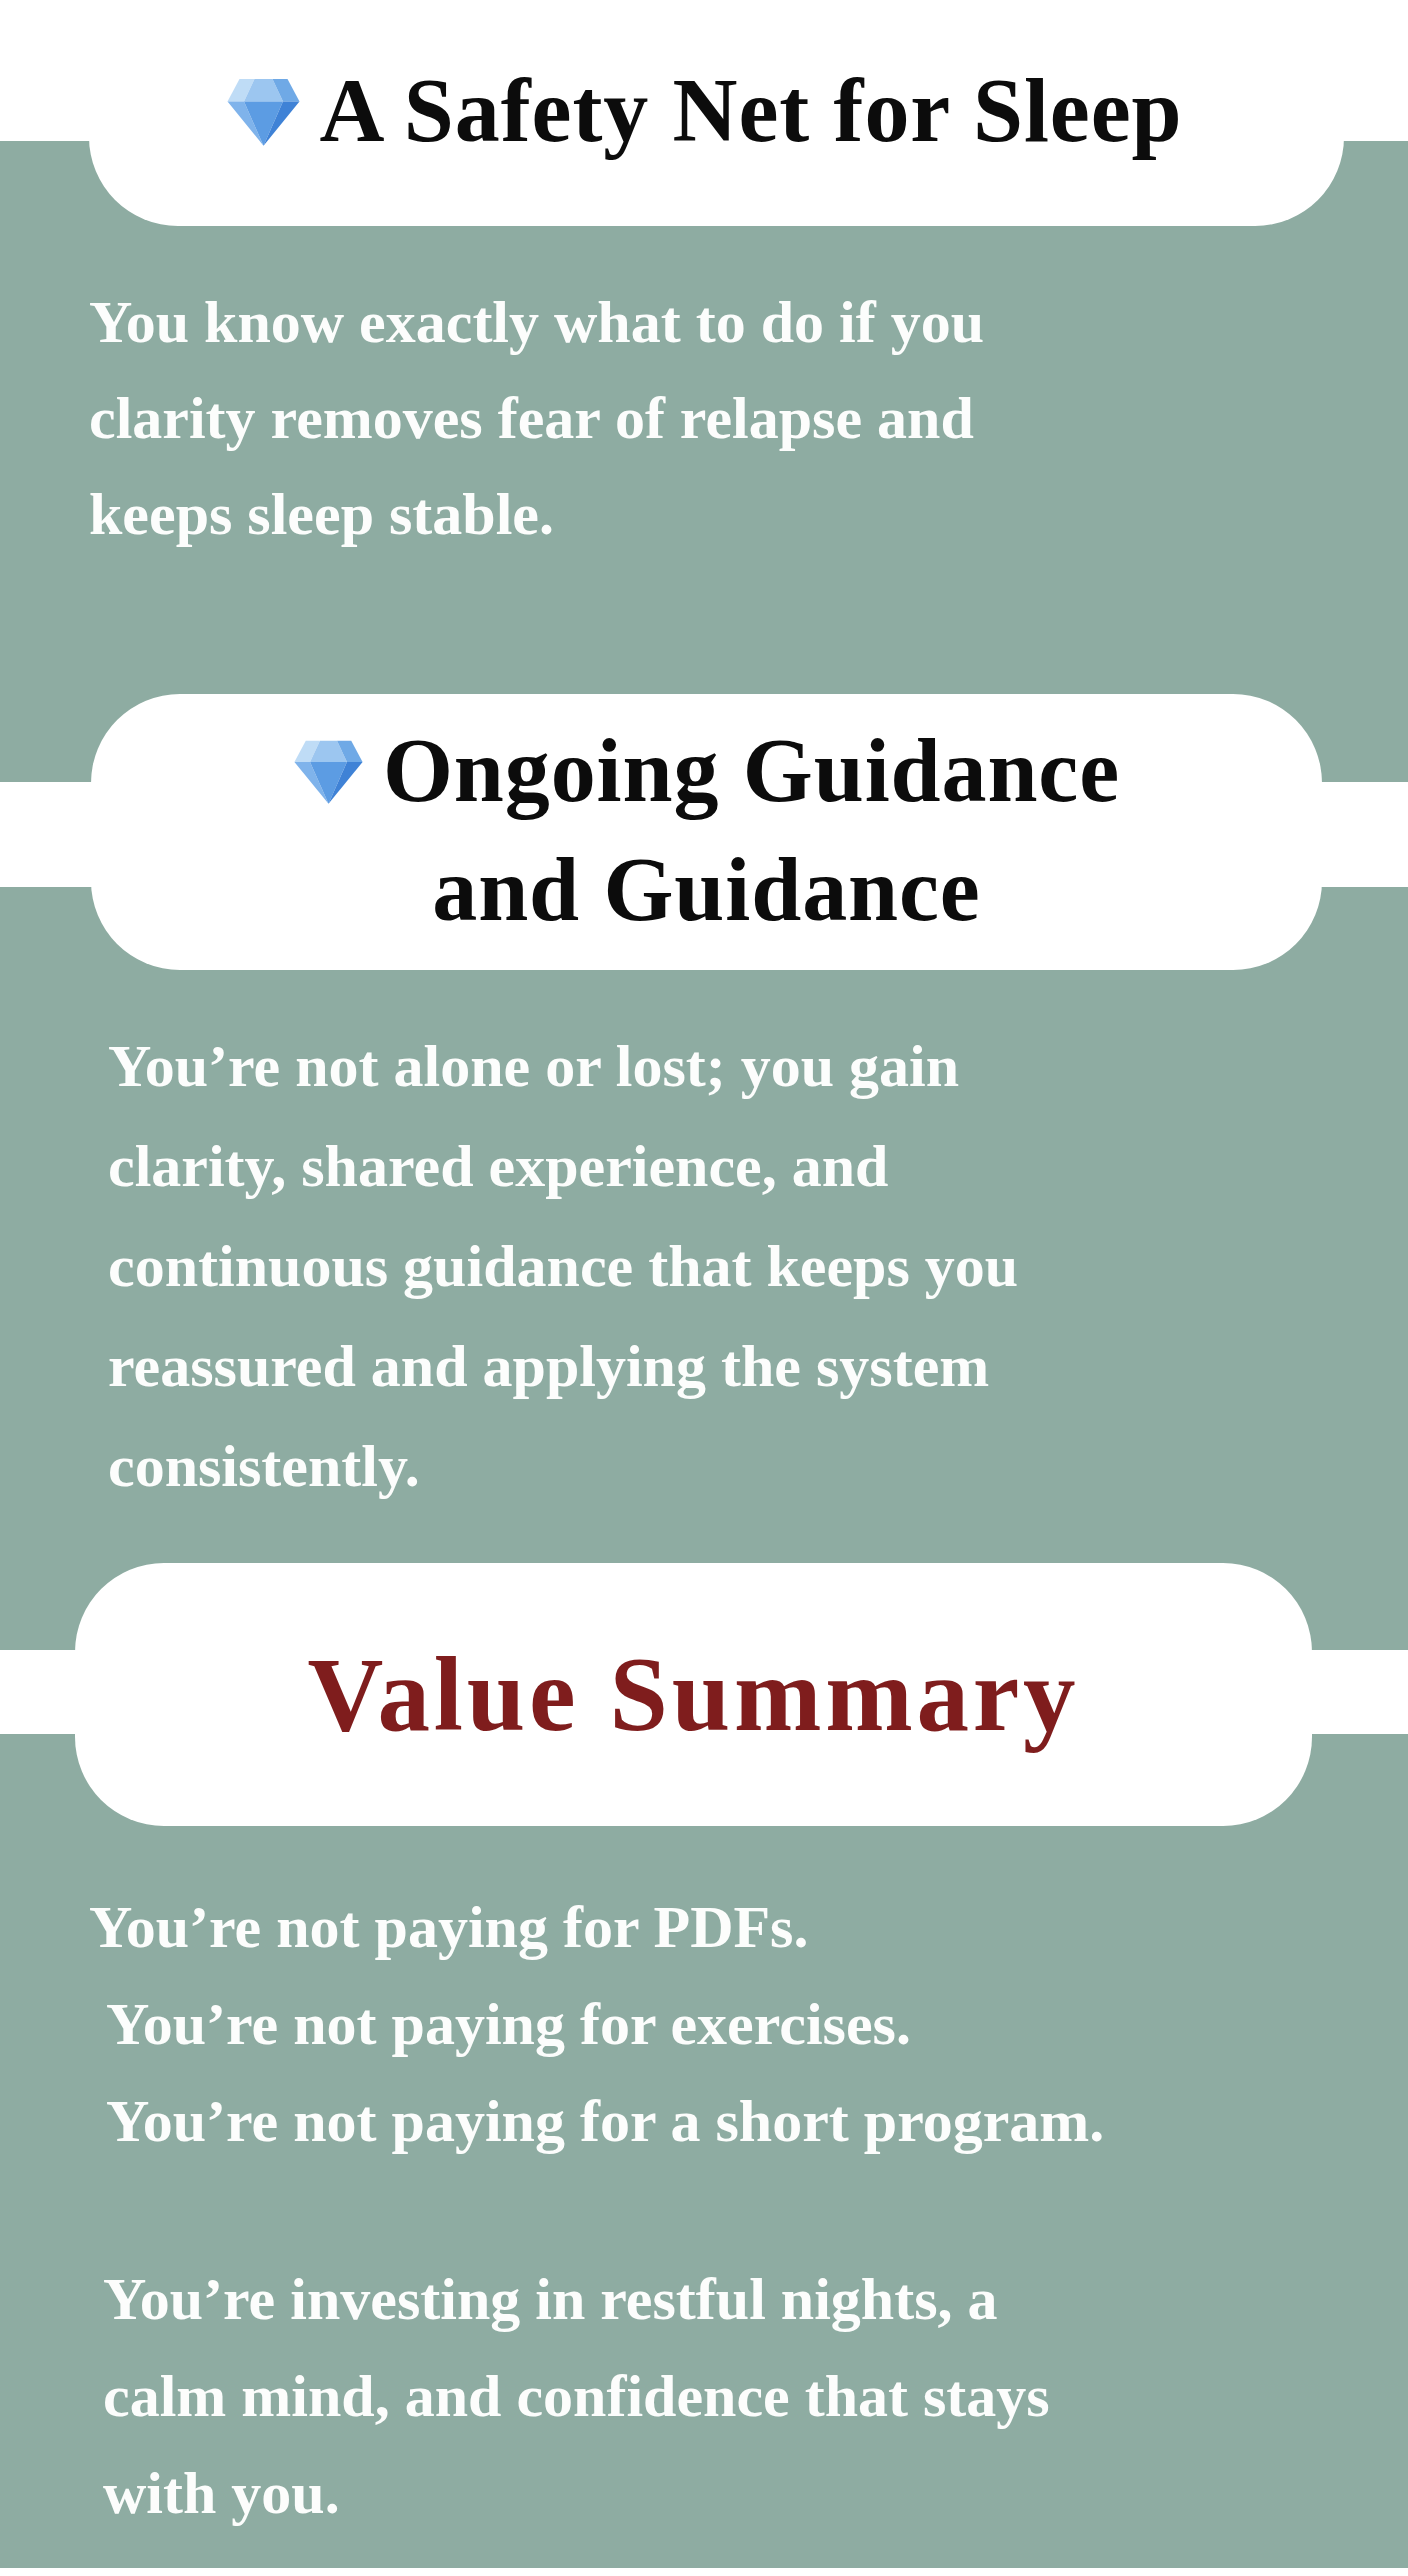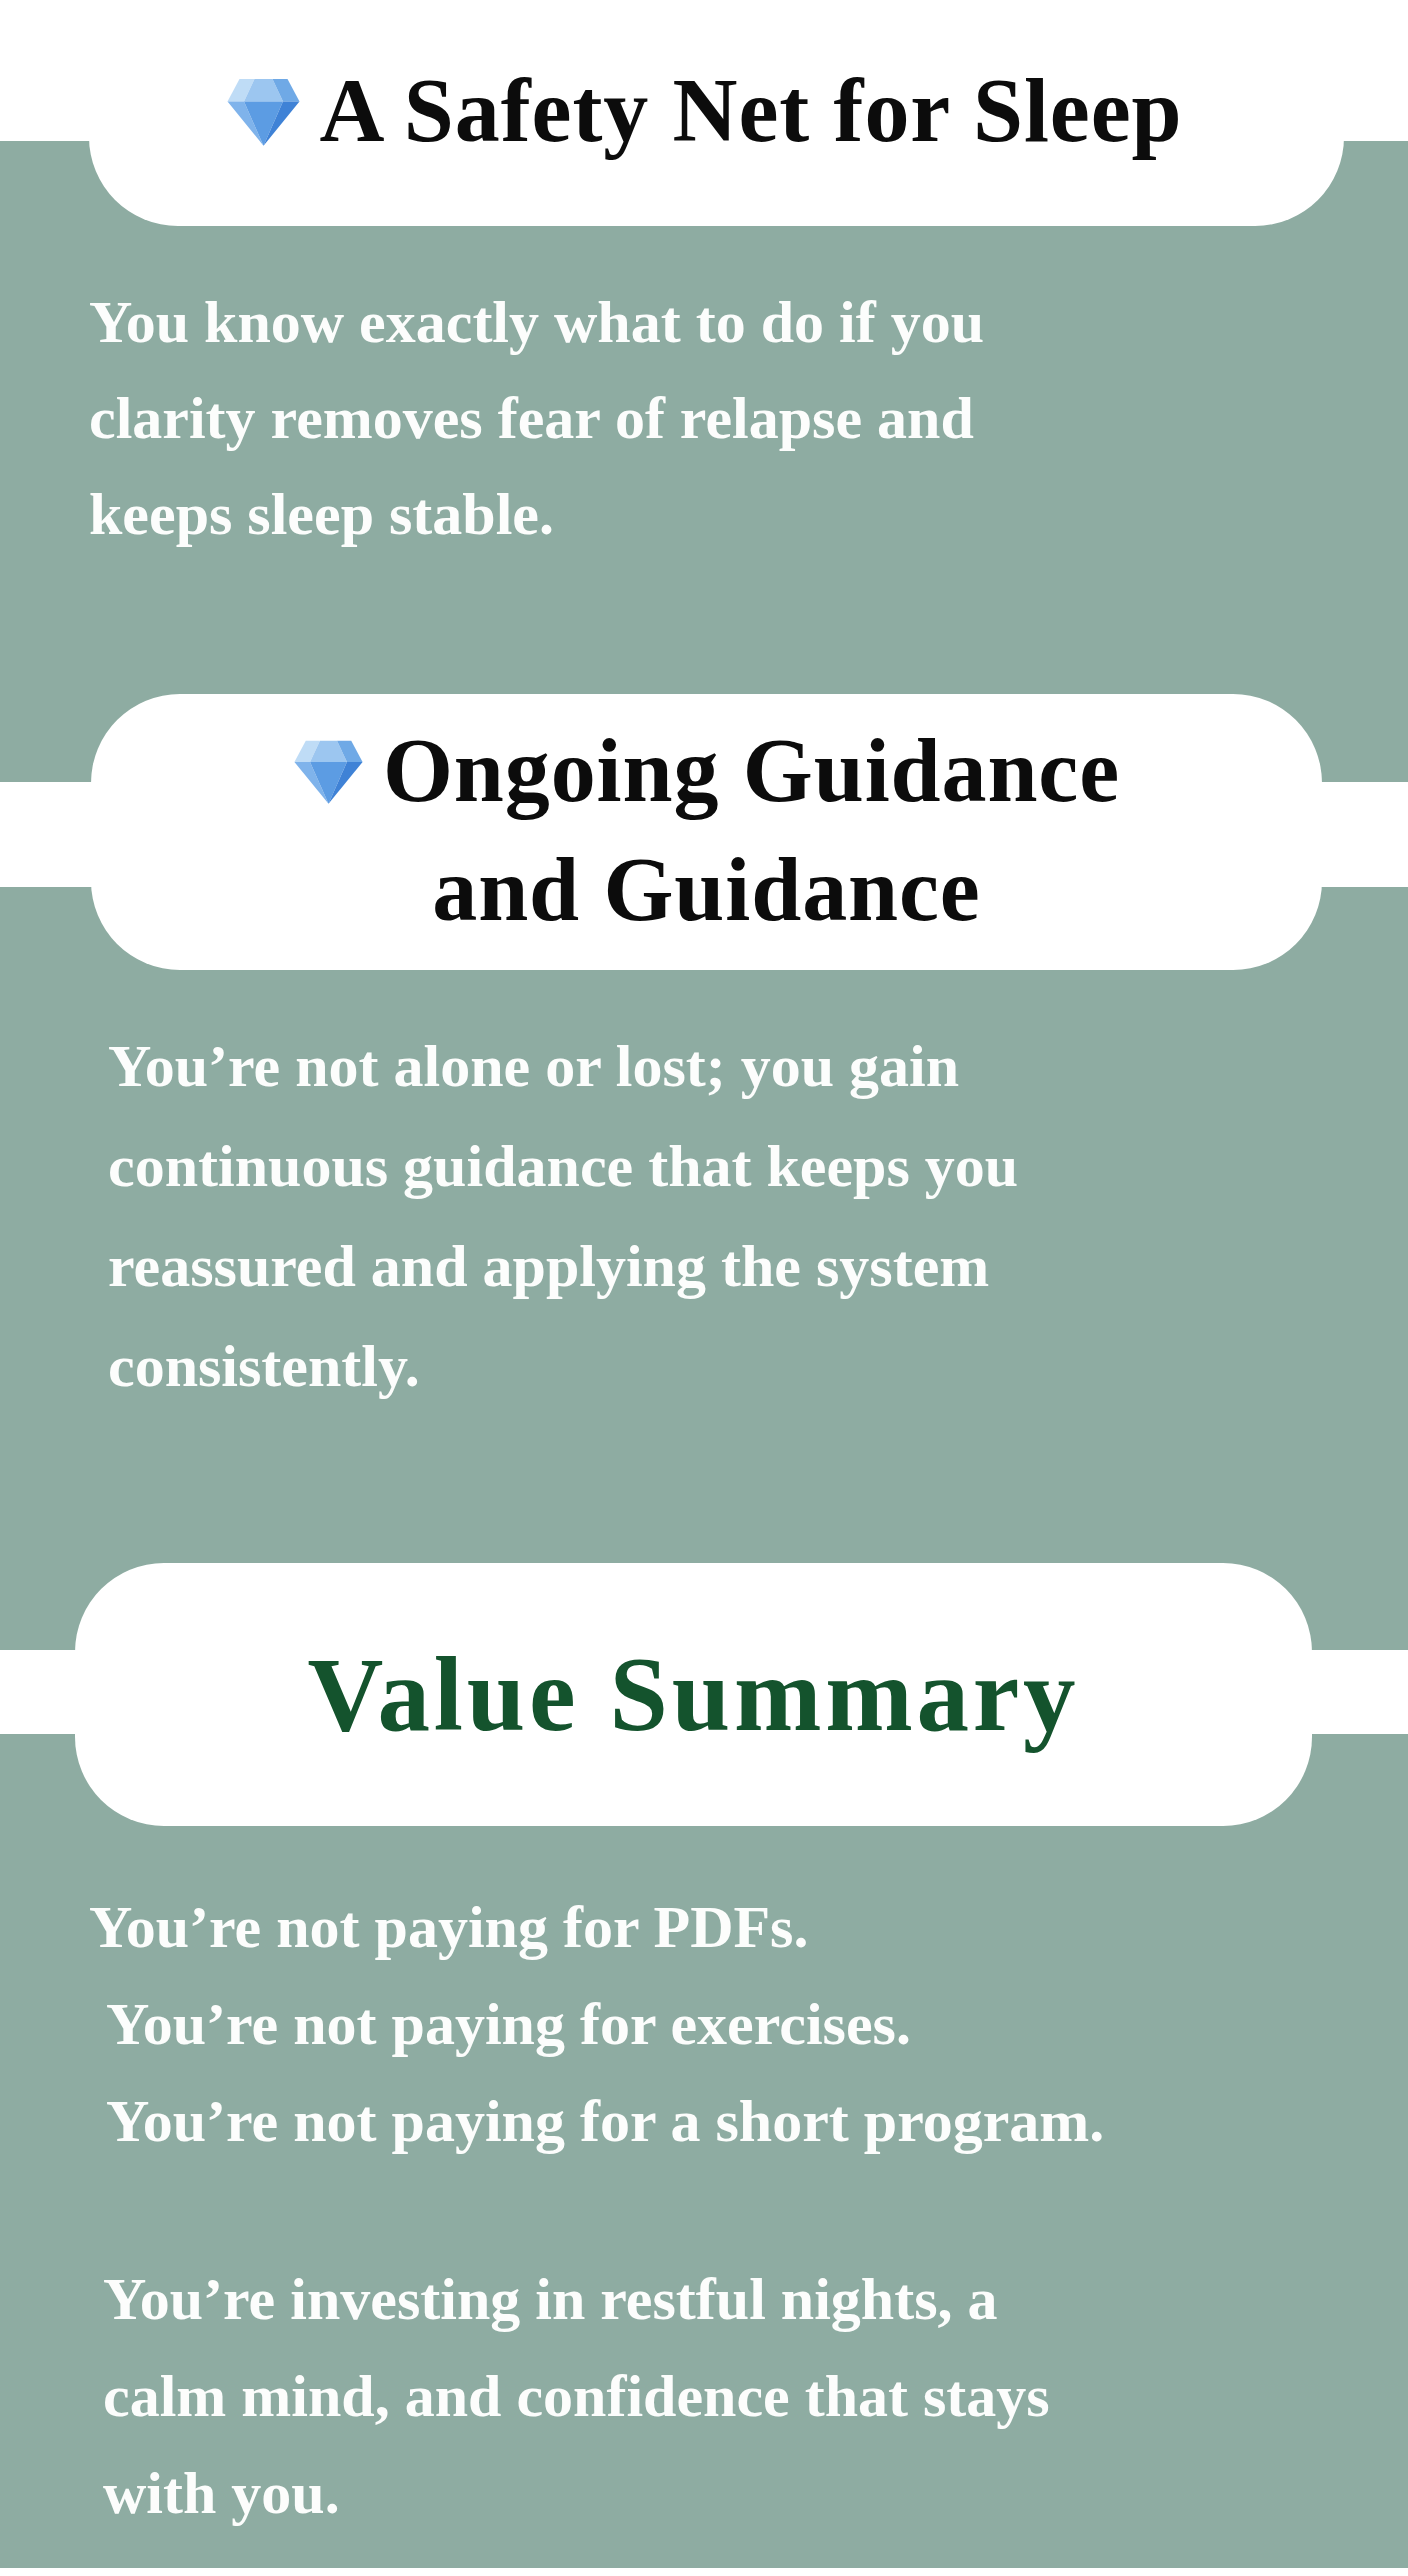--- a/index.html
+++ b/index.html
@@ -17,21 +17,21 @@
     gap:19px;color:#0C0C0C;font-weight:bold;white-space:nowrap;
   }
   .title-text{font-size:90px;letter-spacing:0.9px;}
   .gem{width:75px;height:75px;flex:0 0 auto;}
   .gem-sm{width:71px;height:71px;flex:0 0 auto;}
   .body-block{position:absolute;color:#FCFDFC;font-weight:bold;}
   .body-block .line{font-size:60px;line-height:96px;white-space:nowrap;}
   #body2 .line{line-height:100px;}
   #value-p1 .line,#value-p2 .line{line-height:97px;}
   .indent{margin-left:17px;}
-  #title3-row{color:#14532d;}
+  #title3-row{color:#7f1d1d;}
   #title3-row .title-text{font-size:105px;letter-spacing:3.8px;}
   .bottom-strip{position:absolute;left:0;width:1408px;background:#FFFFFF;}
 </style>
 </head>
 <body>
 
 <div id="canvas">
 
   <div class="stripe" style="top:0;height:141px;"></div>
   <div class="pill" style="left:89px;top:-103px;width:1255px;height:329px;"></div>
@@ -65,20 +65,21 @@
       <polygon points="76,38 98,38 50,97" fill="#3F82D6"></polygon>
     </svg>
     <span class="title-text">Ongoing Guidance</span>
   </div>
   <div class="title-row" style="left:91px;top:828px;width:1231px;height:122px;">
     <span class="title-text">and Guidance</span>
   </div>
 
   <div class="body-block" id="body2" style="left:108px;top:1016px;">
     <div class="line">You’re not alone or lost; you gain</div>
+    <div class="line">clarity, shared experience, and</div>
     <div class="line">continuous guidance that keeps you</div>
     <div class="line">reassured and applying the system</div>
     <div class="line">consistently.</div>
   </div>
 
   <div class="stripe" style="top:1650px;height:84px;"></div>
   <div class="pill" style="left:75px;top:1563px;width:1237px;height:263px;"></div>
   <div class="title-row" id="title3-row" style="left:75px;top:1629px;width:1237px;height:131px;">
     <span class="title-text">Value Summary</span>
   </div>

